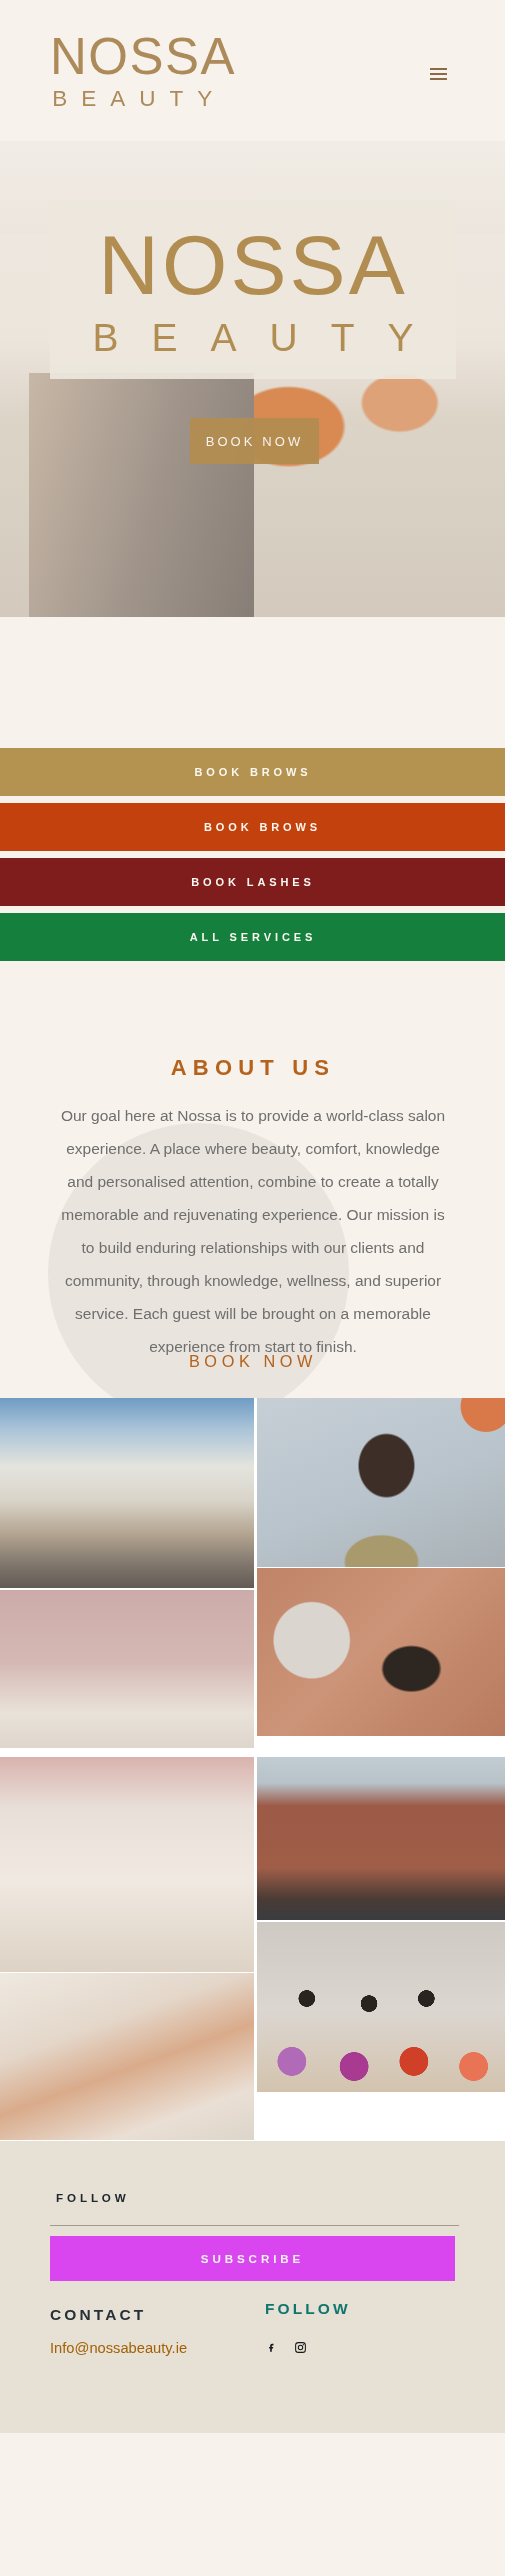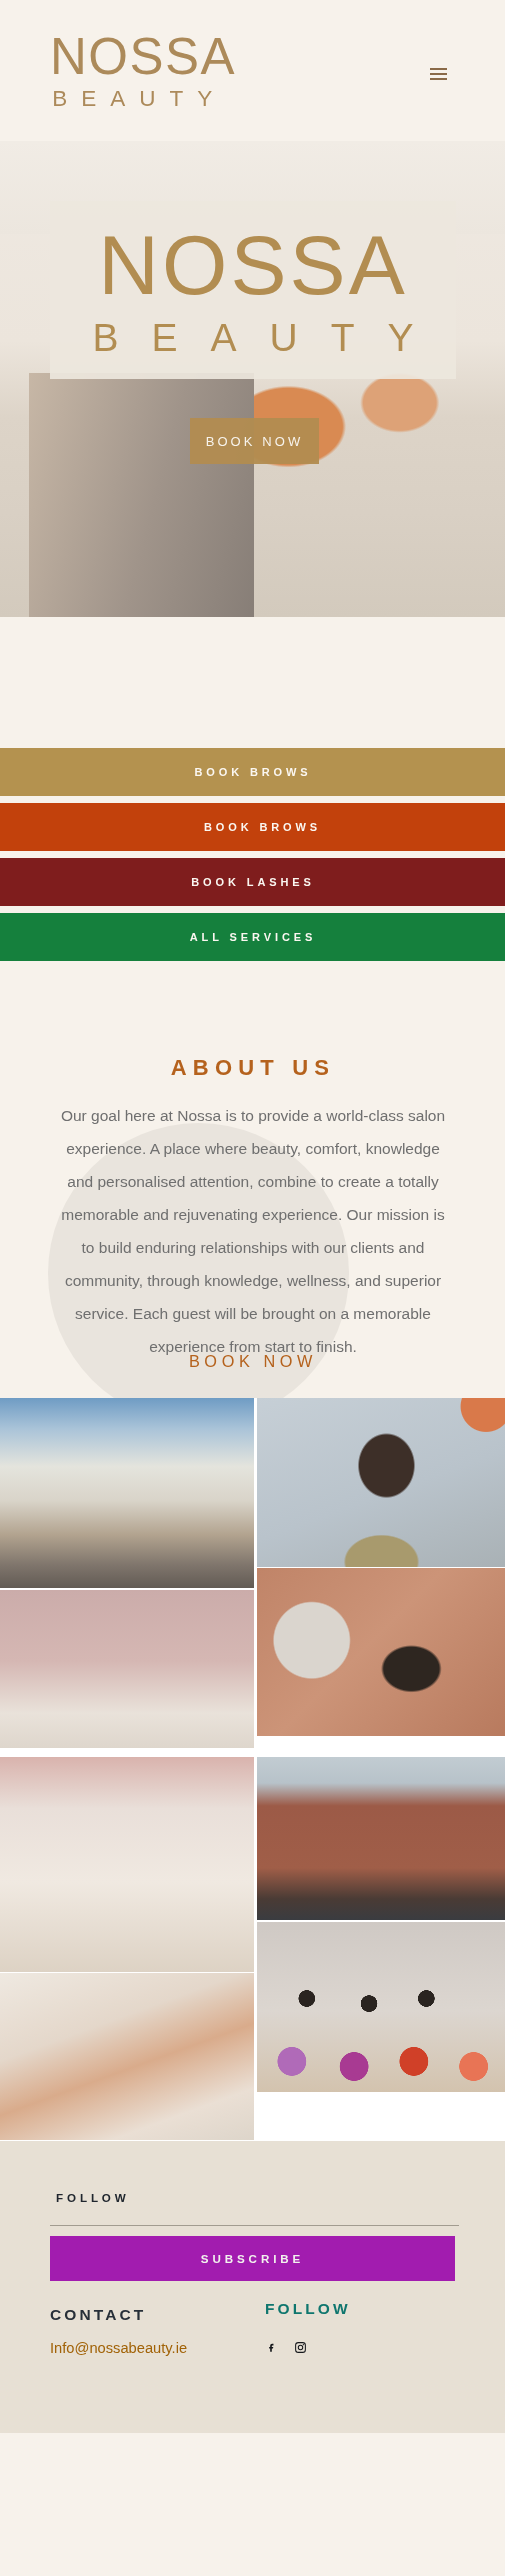--- a/index.html
+++ b/index.html
@@ -104,21 +104,21 @@
       radial-gradient(circle 8.5px at 68% 45%, #2a2420 0 96%, transparent 100%),
       linear-gradient(180deg,#cfc9c4 0%,#dcd6d0 52%,#d3c3ae 100%);}
   
   .footer{position:relative;height:292px;background:#e7e0d4;}
   .email-label{position:absolute;left:56px;top:50px;
     font-size:11.6px;font-weight:bold;letter-spacing:3.9px;color:#20262e;}
   .email-input{position:absolute;left:50px;top:54px;width:405px;height:28px;
     background:transparent;border:none;border-bottom:1.5px solid #a29c90;
     font-size:14px;color:#444;outline:none;}
   .subscribe-btn{position:absolute;left:50px;top:95px;width:405px;height:45px;
-    background:#a21caf;border:none;cursor:pointer;
+    background:#d946ef;border:none;cursor:pointer;
     color:#f2f1ee;font-size:11.6px;font-weight:bold;letter-spacing:3.9px;
     font-family:"Liberation Sans",sans-serif;}
   .contact-heading{position:absolute;left:50px;top:165px;
     font-size:15.5px;font-weight:bold;letter-spacing:3.1px;color:#272f38;}
   .follow-heading{position:absolute;left:265px;top:159px;
     font-size:15.5px;font-weight:bold;letter-spacing:3.1px;color:#0f766e;}
   .contact-email{position:absolute;left:50px;top:199px;
     font-size:14.7px;color:#a16207;text-decoration:none;cursor:pointer;}
   .social{position:absolute;left:265px;top:200px;display:flex;gap:17px;align-items:center;}
   .social a{display:inline-flex;cursor:pointer;}

